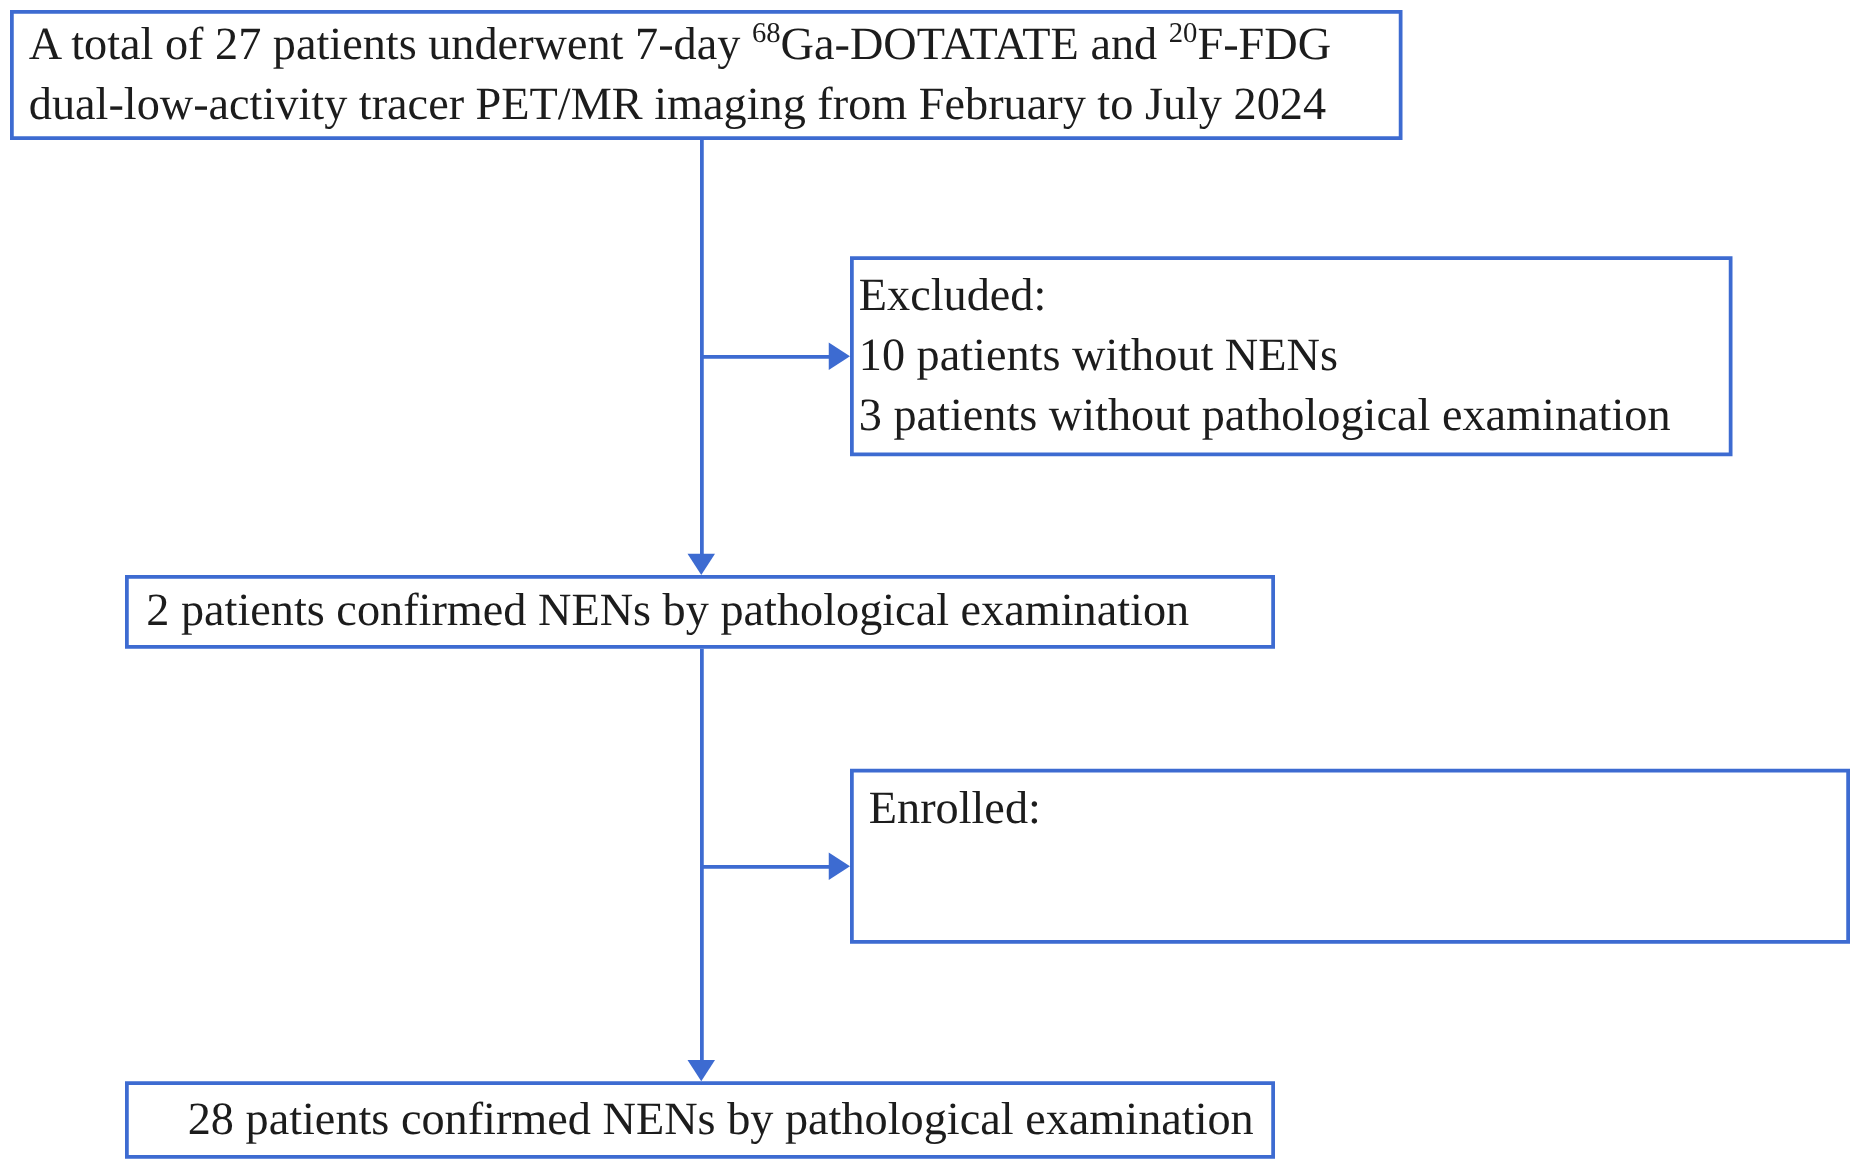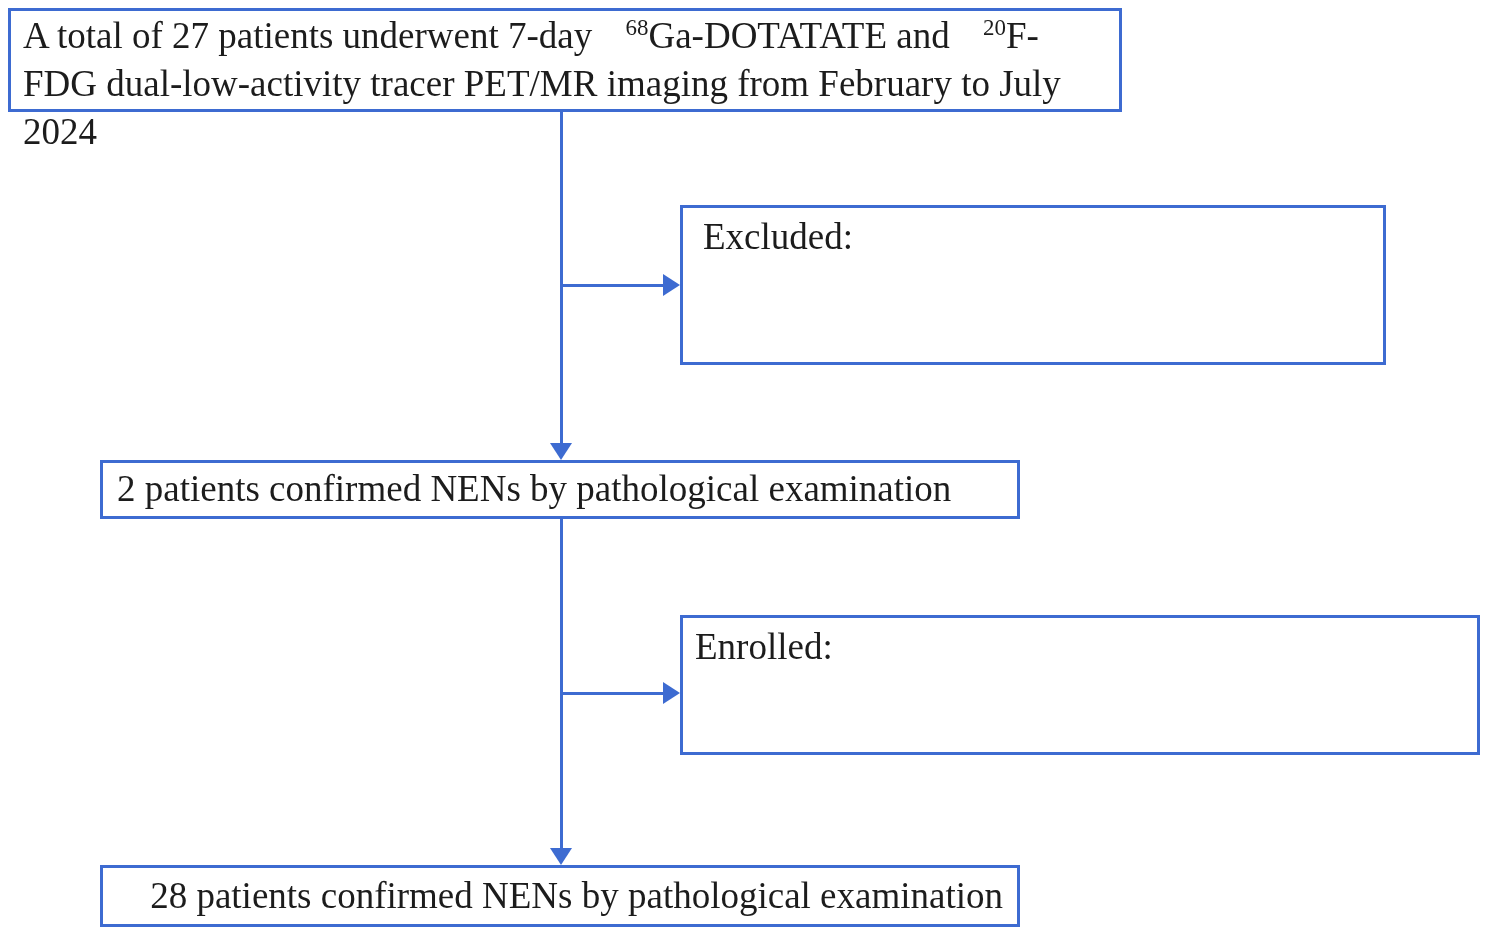--- a/index.html
+++ b/index.html
@@ -17,21 +17,21 @@
   }
   .box {
     position: absolute;
     background: #ffffff;
     border: 3px solid var(--accent, #3d6bd1);
     font-size: 37px;
     line-height: 48px;
     color: var(--text, #1c1c1c);
   }
   #box-top       { left: 8px;   top: 8px;   width: 1114px; height: 104px; padding: 1px 12px; }
-  #box-excluded  { left: 680px; top: 205px; width: 706px;  height: 160px; padding: 5px 20px; }
+  #box-excluded  { left: 680px; top: 205px; width: 706px;  height: 160px; padding: 5px 4px; }
   #box-confirmed { left: 100px; top: 460px; width: 920px;  height: 59px;  padding: 2px 14px; }
   #box-enrolled  { left: 680px; top: 615px; width: 800px;  height: 140px; padding: 5px 12px; }
   #box-final     { left: 100px; top: 865px; width: 920px;  height: 62px;  padding: 4px 14px; text-align: right; }
 
   .vline, .hline { position: absolute; background: var(--accent, #3d6bd1); }
   .vline { width: 3px; }
   .hline { height: 3px; }
   #vline-1 { left: 560px; top: 112px; height: 332px; }
   #vline-2 { left: 560px; top: 519px; height: 330px; }
   #hline-1 { left: 561px; top: 284px; width: 104px; }
@@ -47,38 +47,40 @@
     position: absolute; width: 0; height: 0;
     border-top: 11px solid transparent;
     border-bottom: 11px solid transparent;
     border-left: 17px solid var(--accent, #3d6bd1);
   }
   #ah-down-1  { left: 550px; top: 443px; }
   #ah-down-2  { left: 550px; top: 848px; }
   #ah-right-1 { left: 663px; top: 274px; }
   #ah-right-2 { left: 663px; top: 682px; }
 
-  sup { font-size: 62%; line-height: 0; vertical-align: super; margin-left: 24px; }
+  sup { font-size: 62%; line-height: 0; vertical-align: super; }
 </style>
 </head>
 <body>
 
 <div class="canvas">
 
   <div class="box" id="box-top">
     <p><span>A total of 27 patients underwent 7-day </span><sup>68</sup><span>Ga-DOTATATE and </span><sup>20</sup><span>F-FDG dual-low-activity tracer PET/MR imaging from February to July 2024</span></p>
   </div>
 
   <div class="vline" id="vline-1"></div>
   <div class="arrowhead-down" id="ah-down-1"></div>
   <div class="hline" id="hline-1"></div>
   <div class="arrowhead-right" id="ah-right-1"></div>
 
   <div class="box" id="box-excluded">
     <p>Excluded:</p>
+    <p>10 patients without NENs</p>
+    <p>3 patients without pathological examination</p>
   </div>
 
   <div class="box" id="box-confirmed">
     <p>2 patients confirmed NENs by pathological examination</p>
   </div>
 
   <div class="vline" id="vline-2"></div>
   <div class="arrowhead-down" id="ah-down-2"></div>
   <div class="hline" id="hline-2"></div>
   <div class="arrowhead-right" id="ah-right-2"></div>

